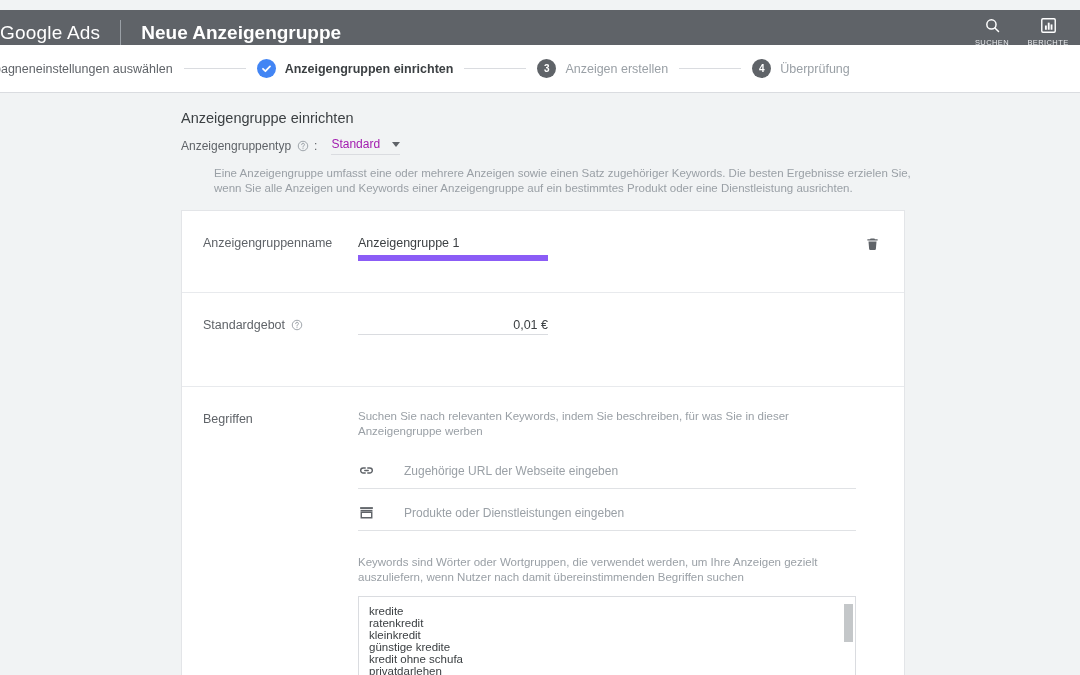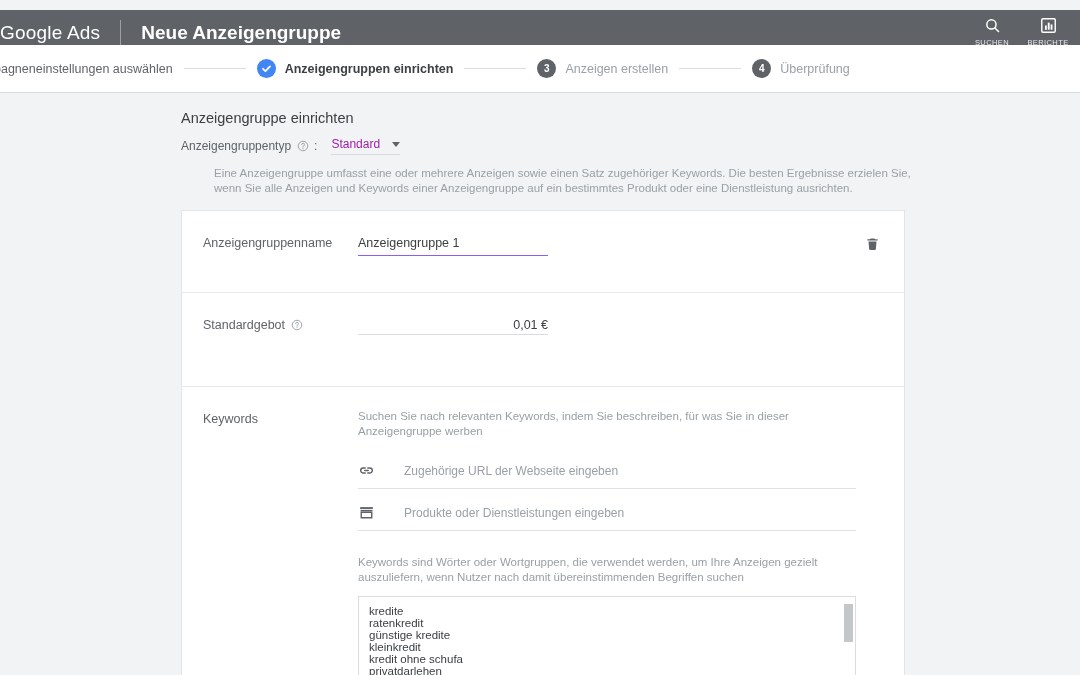--- a/index.html
+++ b/index.html
@@ -140,21 +140,21 @@
     padding-top: 3px;
     display: flex; align-items: flex-start;
   }
   .row-body { flex: 1 1 auto; }
 
   
   .name-row { height: 81px; align-items: flex-start; }
   .underline-input {
     width: 190px;
     border: none; outline: none;
-    border-bottom: 1px solid #8b5cf6;
+    border-bottom: 6px solid #8b5cf6;
     font-family: "Liberation Sans", sans-serif;
     font-size: 12.5px; color: #3c4043;
     padding: 0 0 5px 0;
     background: transparent;
   }
   .trash-btn {
     margin-left: auto;
     display: flex; align-items: flex-start;
     cursor: pointer;
     padding-top: 2px;
@@ -339,21 +339,21 @@
             <circle cx="12" cy="17.2" r="1.05" fill="#9aa0a6" stroke="none"></circle>
           </svg>
         </span>
       </div>
       <div class="row-body">
         <input class="bid-input" type="text" value="0,01 €" style="">
       </div>
     </div>
 
     <div class="card-row kw-row">
-      <div class="row-label">Keywords</div>
+      <div class="row-label">Begriffen</div>
       <div class="row-body">
 
         <div class="kw-hint">Suchen Sie nach relevanten Keywords, indem Sie beschreiben, für was Sie in dieser Anzeigengruppe werben</div>
 
         <div class="kw-field">
           <span class="fi">
             <svg width="17" height="17" viewBox="0 0 24 24" fill="none" stroke="#5f6368" stroke-width="2" stroke-linecap="round">
               <path d="M9.6 12h4.8"></path>
               <path d="M10.2 8.4H7.4a3.6 3.6 0 0 0 0 7.2h2.8"></path>
               <path d="M13.8 8.4h2.8a3.6 3.6 0 0 1 0 7.2h-2.8"></path>
@@ -372,22 +372,22 @@
           </span>
           <input type="text" placeholder="Produkte oder Dienstleistungen eingeben" style="">
         </div>
 
         <div class="kw-desc">Keywords sind Wörter oder Wortgruppen, die verwendet werden, um Ihre Anzeigen gezielt auszuliefern, wenn Nutzer nach damit übereinstimmenden Begriffen suchen</div>
 
         <div class="kw-box">
           <div class="kw-list">
             <div>kredite</div>
             <div>ratenkredit</div>
+            <div>kleinkredit</div>
             <div>günstige kredite</div>
-            <div>kleinkredit</div>
             <div>kredit ohne schufa</div>
             <div>privatdarlehen</div>
 
           </div>
           <div class="kw-scrollbar">
             <div class="kw-thumb"></div>
           </div>
         </div>
 
       </div>

